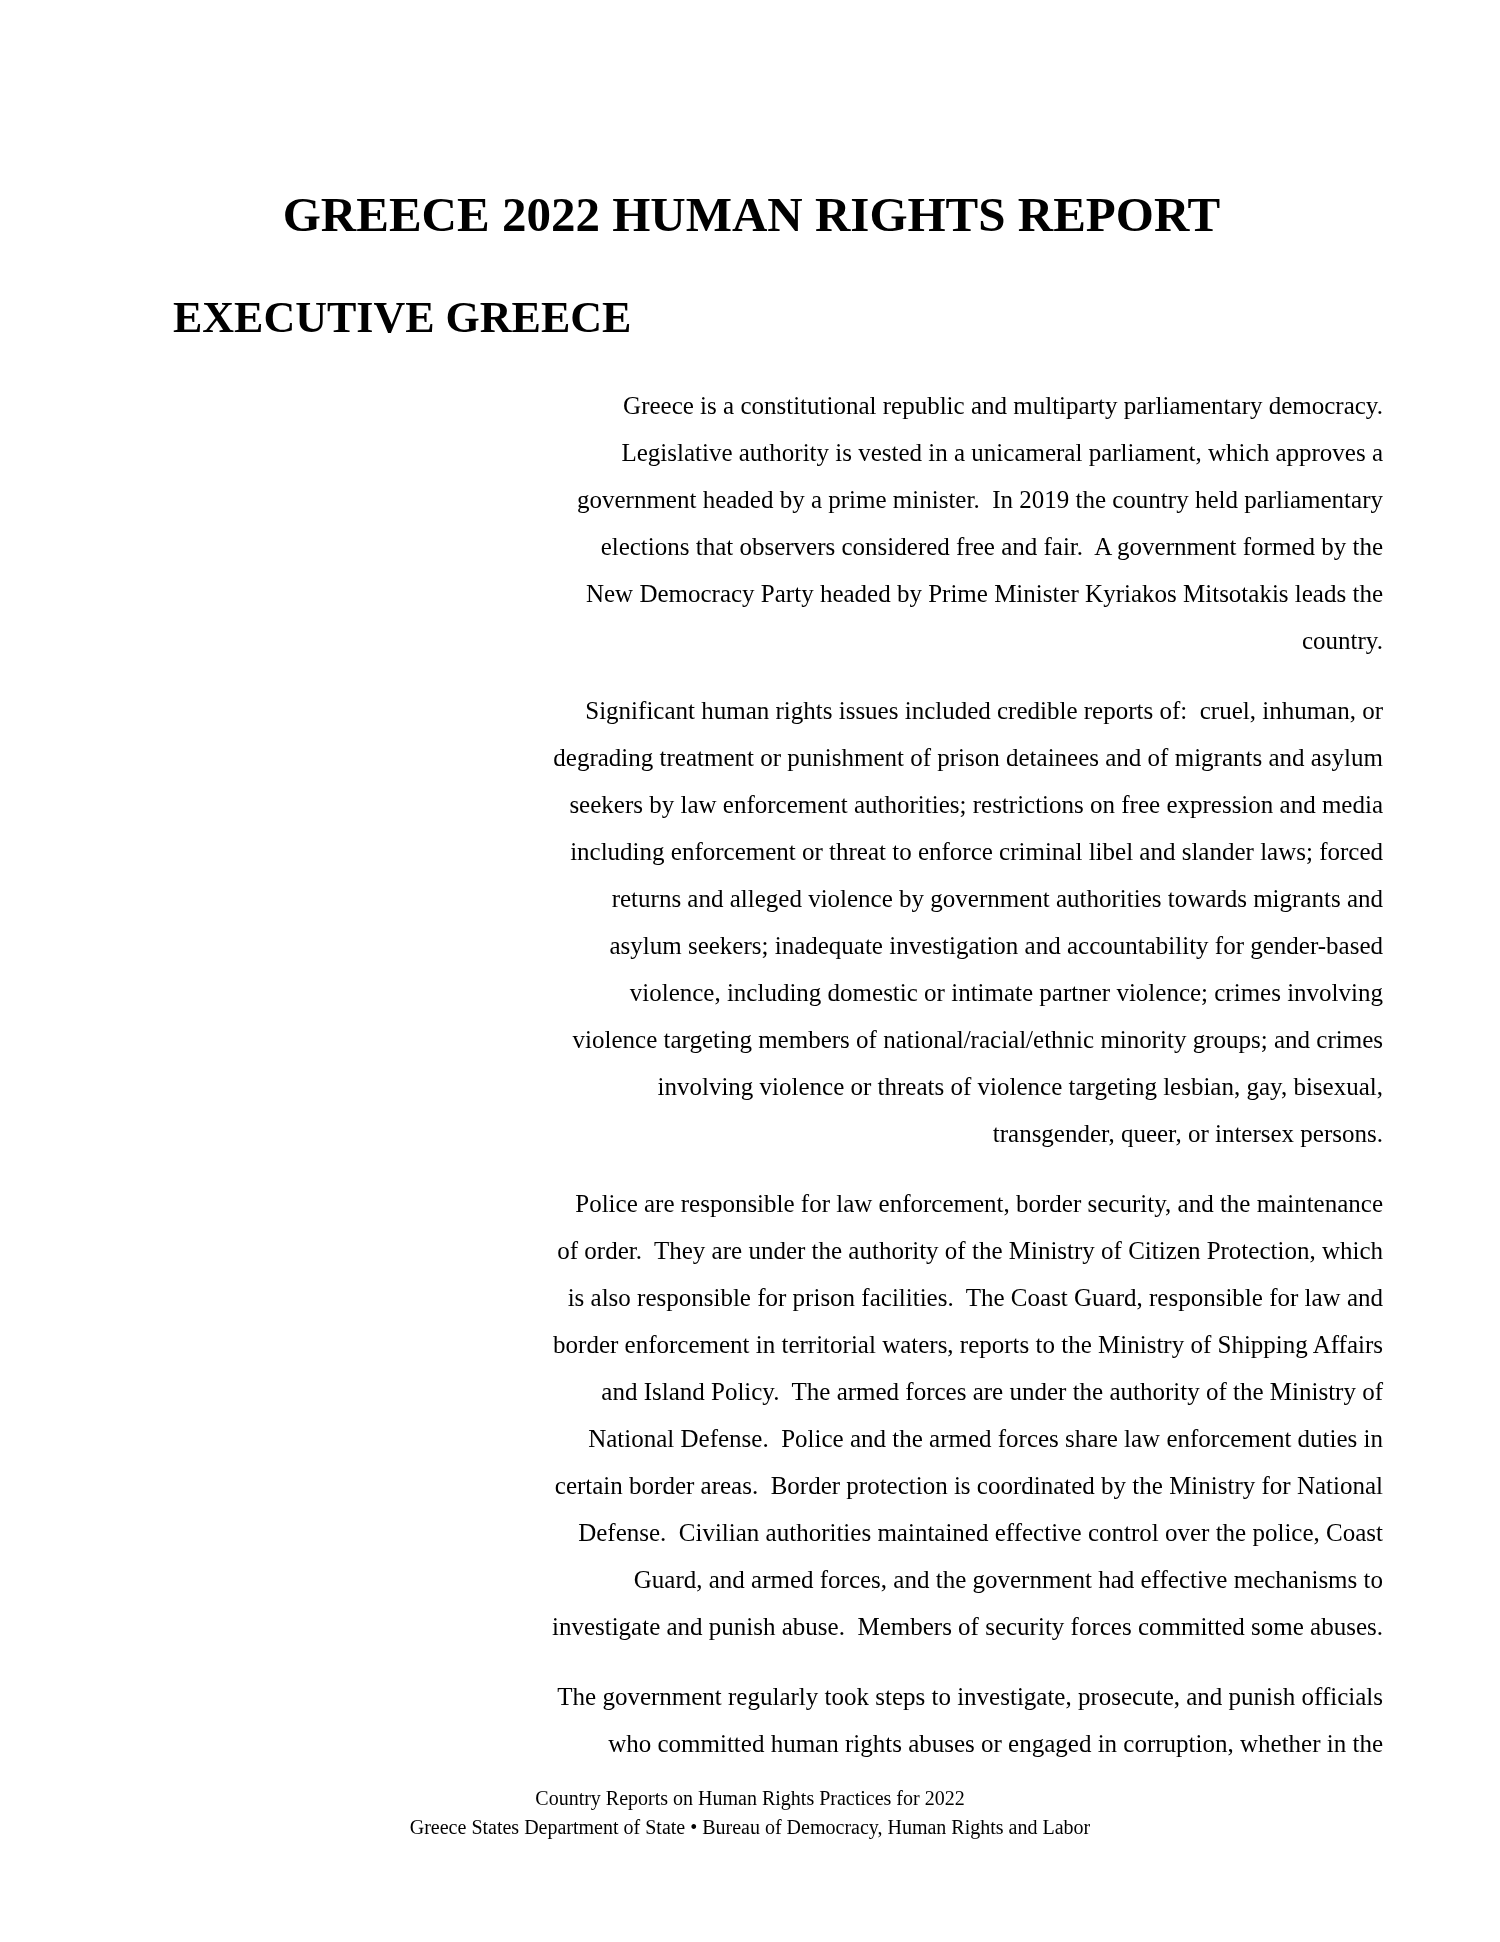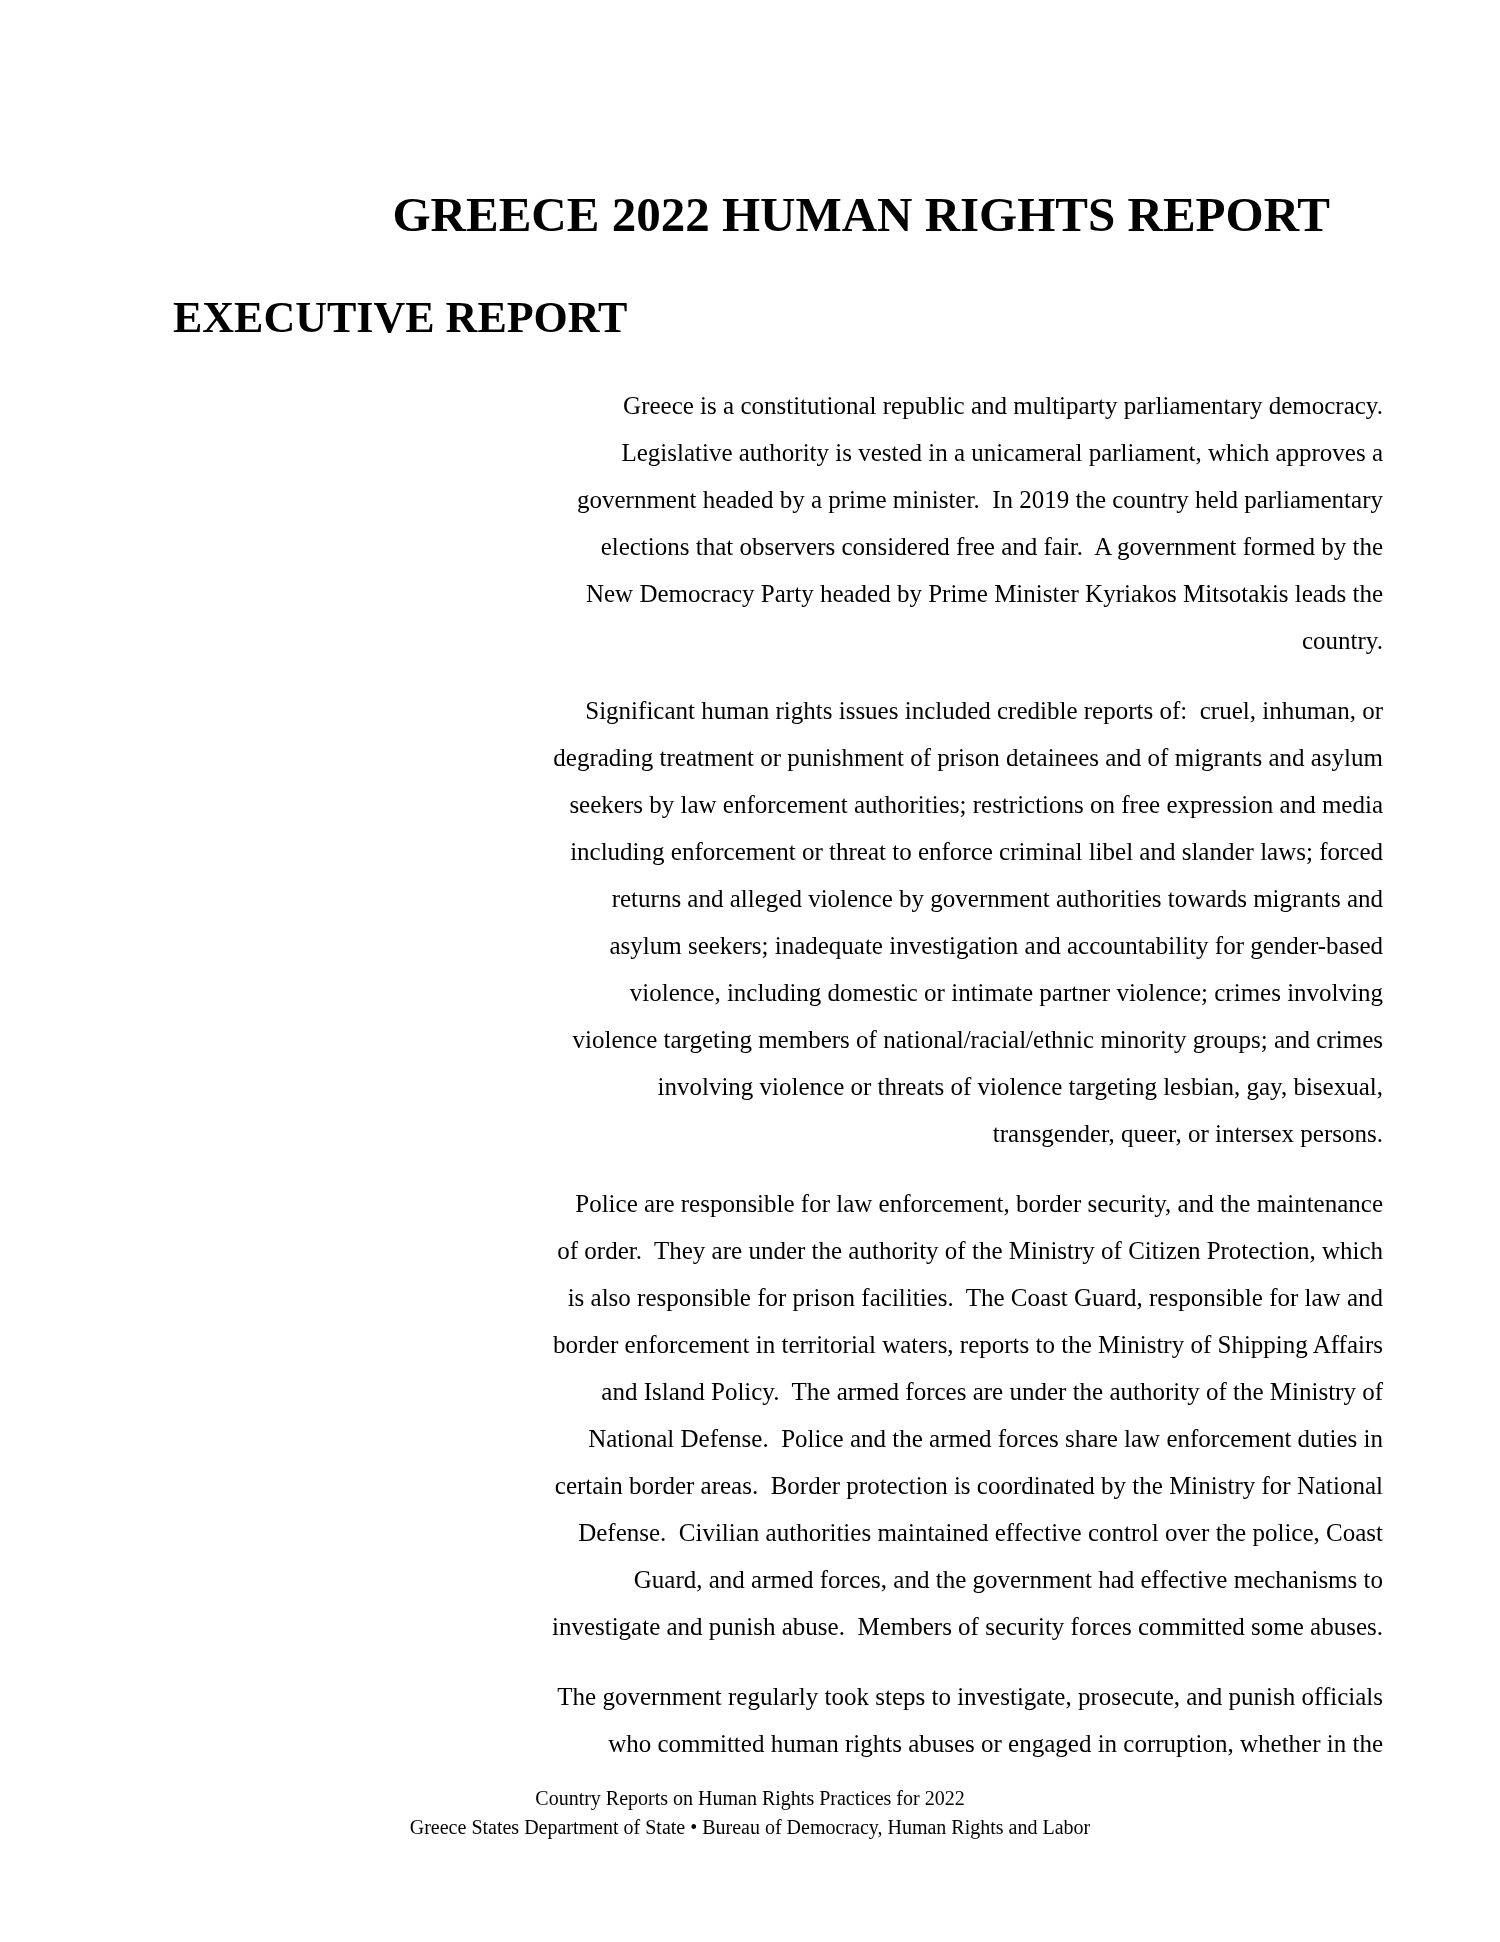--- a/index.html
+++ b/index.html
@@ -25,21 +25,21 @@
     position: absolute;
     left: 173px;
     top: 0;
     width: 1157px;
   }
   .doc-title {
     margin: 186px 0 0 0;
     font-size: 49px;
     line-height: 58px;
     font-weight: bold;
-    text-align: right;
+    text-align: center;
     white-space: nowrap;
   }
   .section-heading {
     margin: 48px 0 0 0;
     font-size: 44px;
     line-height: 52px;
     font-weight: bold;
     text-align: left;
   }
   .body-text {
@@ -64,21 +64,21 @@
   }
 </style>
 </head>
 <body>
 
 <div class="page">
   <div class="content">
 
     <h1 class="doc-title">GREECE 2022 HUMAN RIGHTS REPORT</h1>
 
-    <h2 class="section-heading">EXECUTIVE REPORT</h2>
+    <h2 class="section-heading">EXECUTIVE GREECE</h2>
 
     <div class="body-text">
       <p class="paragraph">Greece is a constitutional republic and multiparty parliamentary democracy.
 Legislative authority is vested in a unicameral parliament, which approves a
 government headed by a prime minister.  In 2019 the country held parliamentary
 elections that observers considered free and fair.  A government formed by the
 New Democracy Party headed by Prime Minister Kyriakos Mitsotakis leads the
 country.</p>
 
       <p class="paragraph">Significant human rights issues included credible reports of:  cruel, inhuman, or

